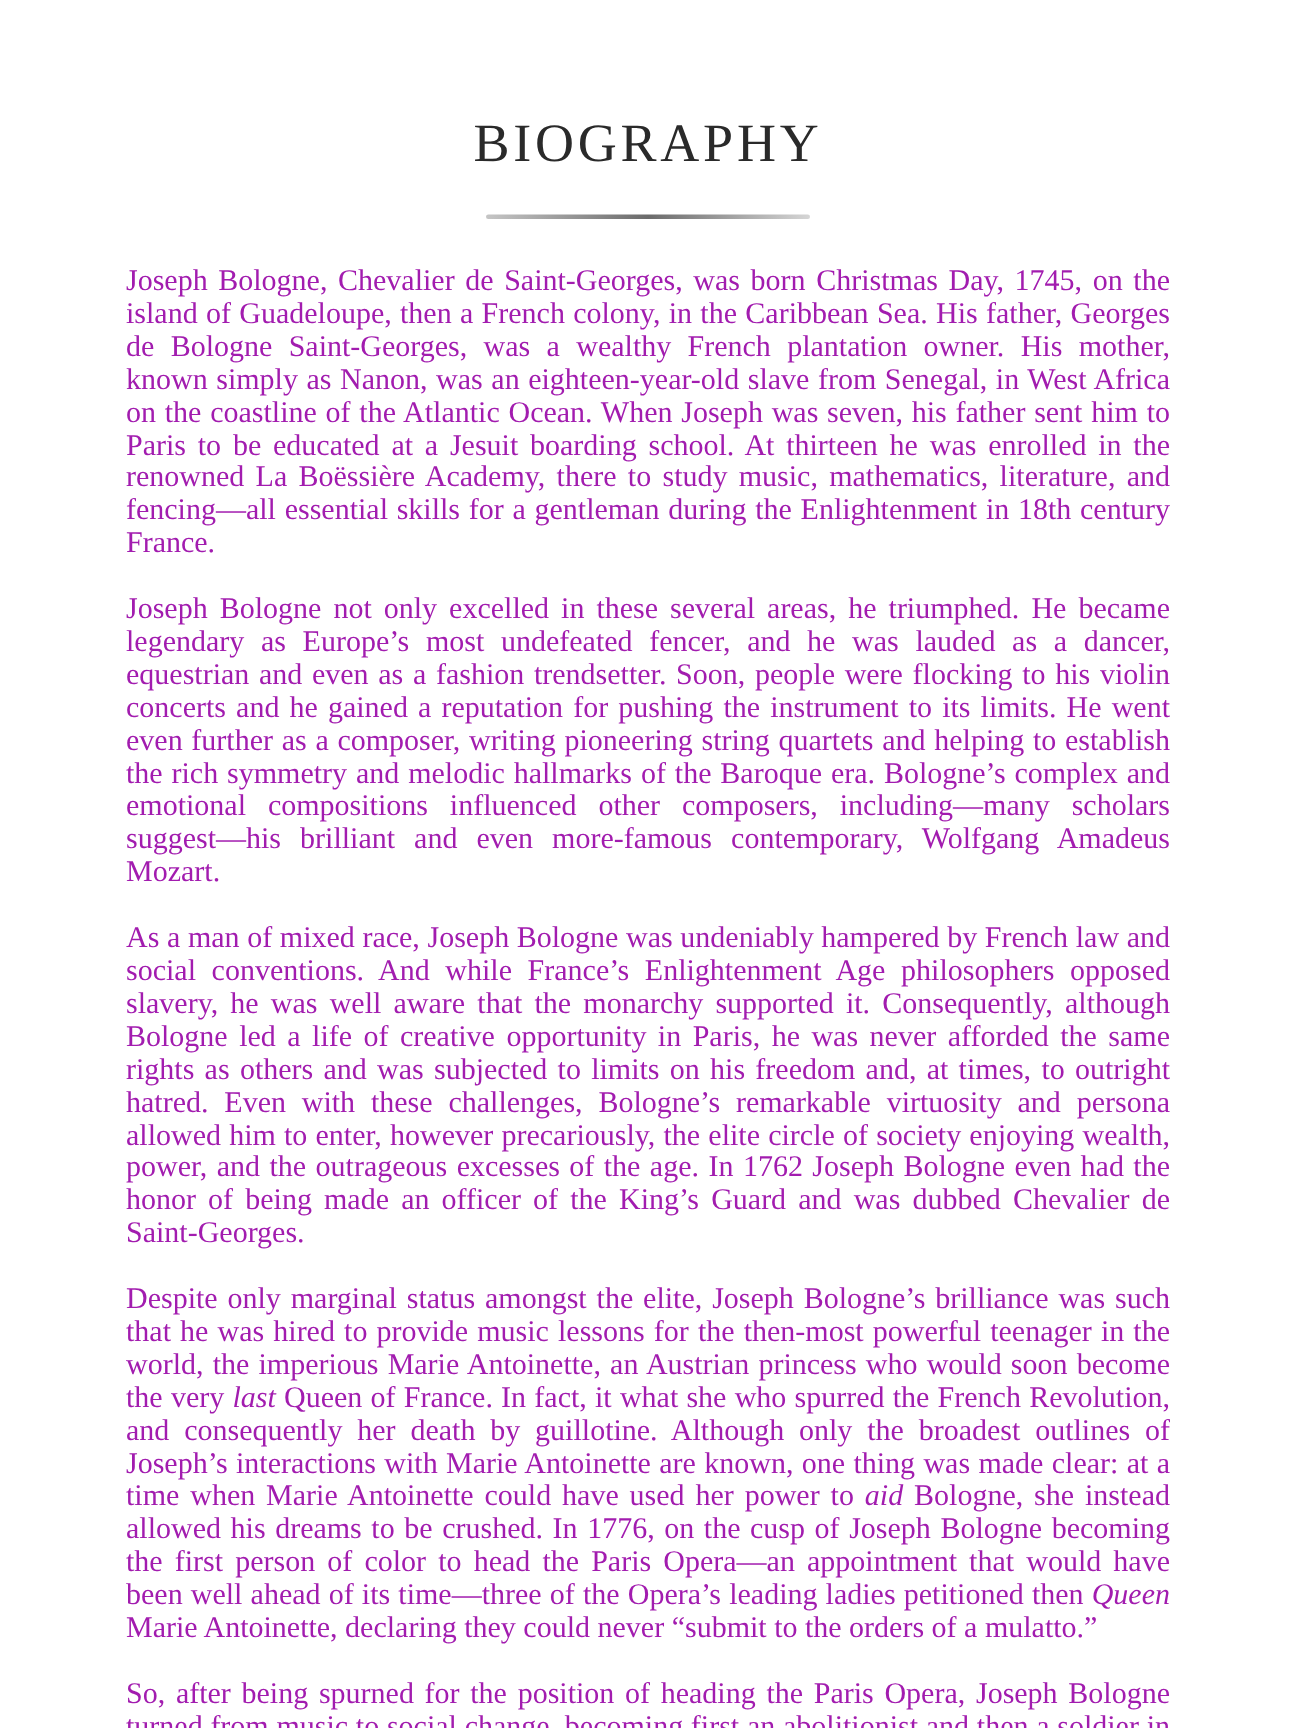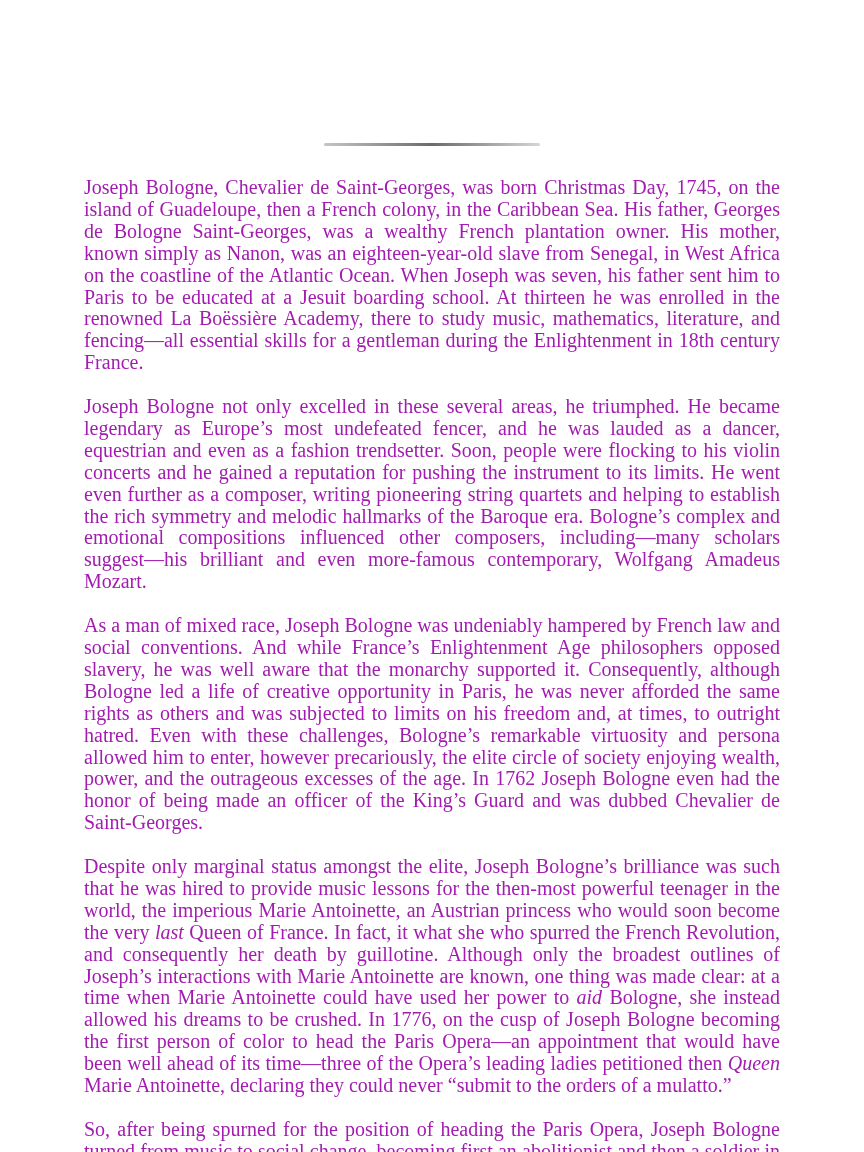--- a/index.html
+++ b/index.html
@@ -22,20 +22,21 @@
     font-size: 20px; line-height: 21.9px; color: #a21caf;
     text-align: justify;
   }
   .body p { margin: 0 0 21.9px 0; }
   em { }
 </style>
 </head>
 <body>
 
 <div class="page">
+  <h1 class="title">BIOGRAPHY</h1>
   <div class="divider"></div>
 
   <div class="body">
     <p>Joseph Bologne, Chevalier de Saint-Georges, was born Christmas Day, 1745, on the island of Guadeloupe, then a French colony, in the Caribbean Sea. His father, Georges de Bologne Saint-Georges, was a wealthy French plantation owner. His mother, known simply as Nanon, was an eighteen-year-old slave from Senegal, in West Africa on the coastline of the Atlantic Ocean. When Joseph was seven, his father sent him to Paris to be educated at a Jesuit boarding school. At thirteen he was enrolled in the renowned La Boëssière Academy, there to study music, mathematics, literature, and fencing—all essential skills for a gentleman during the Enlightenment in 18th century France.</p>
     <p>Joseph Bologne not only excelled in these several areas, he triumphed. He became legendary as Europe’s most undefeated fencer, and he was lauded as a dancer, equestrian and even as a fashion trendsetter. Soon, people were flocking to his violin concerts and he gained a reputation for pushing the instrument to its limits. He went even further as a composer, writing pioneering string quartets and helping to establish the rich symmetry and melodic hallmarks of the Baroque era. Bologne’s complex and emotional compositions influenced other composers, including—many scholars suggest—his brilliant and even more-famous contemporary, Wolfgang Amadeus Mozart.</p>
     <p>As a man of mixed race, Joseph Bologne was undeniably hampered by French law and social conventions. And while France’s Enlightenment Age philosophers opposed slavery, he was well aware that the monarchy supported it. Consequently, although Bologne led a life of creative opportunity in Paris, he was never afforded the same rights as others and was subjected to limits on his freedom and, at times, to outright hatred. Even with these challenges, Bologne’s remarkable virtuosity and persona allowed him to enter, however precariously, the elite circle of society enjoying wealth, power, and the outrageous excesses of the age. In 1762 Joseph Bologne even had the honor of being made an officer of the King’s Guard and was dubbed Chevalier de Saint-Georges.</p>
     <p><span>Despite only marginal status amongst the elite, Joseph Bologne’s brilliance was such that he was hired to provide music lessons for the then-most powerful teenager in the world, the imperious Marie Antoinette, an Austrian princess who would soon become the very </span><em>last</em><span> Queen of France. In fact, it what she who spurred the French Revolution, and consequently her death by guillotine. Although only the broadest outlines of Joseph’s interactions with Marie Antoinette are known, one thing was made clear: at a time when Marie Antoinette could have used her power to </span><em>aid</em><span> Bologne, she instead allowed his dreams to be crushed. In 1776, on the cusp of Joseph Bologne becoming the first person of color to head the Paris Opera—an appointment that would have been well ahead of its time—three of the Opera’s leading ladies petitioned then </span><em>Queen</em><span> Marie Antoinette, declaring they could never “submit to the orders of a mulatto.”</span></p>
     <p>So, after being spurned for the position of heading the Paris Opera, Joseph Bologne turned from music to social change, becoming first an abolitionist and then a soldier in the French Revolution. Even in the military he proved a genius, leading France’s first all-Black regiment, 1,000 men strong. Yet music was always integral to the Chevalier. He is quoted as saying, “Towards the end of my life, I was particularly devoted to my violin. Never before did I play it so well.” On June 9, 1799, Joseph Bologne, Chevalier de Saint-Georges, passed away at the age of 54.</p>
   </div>
 </div>

